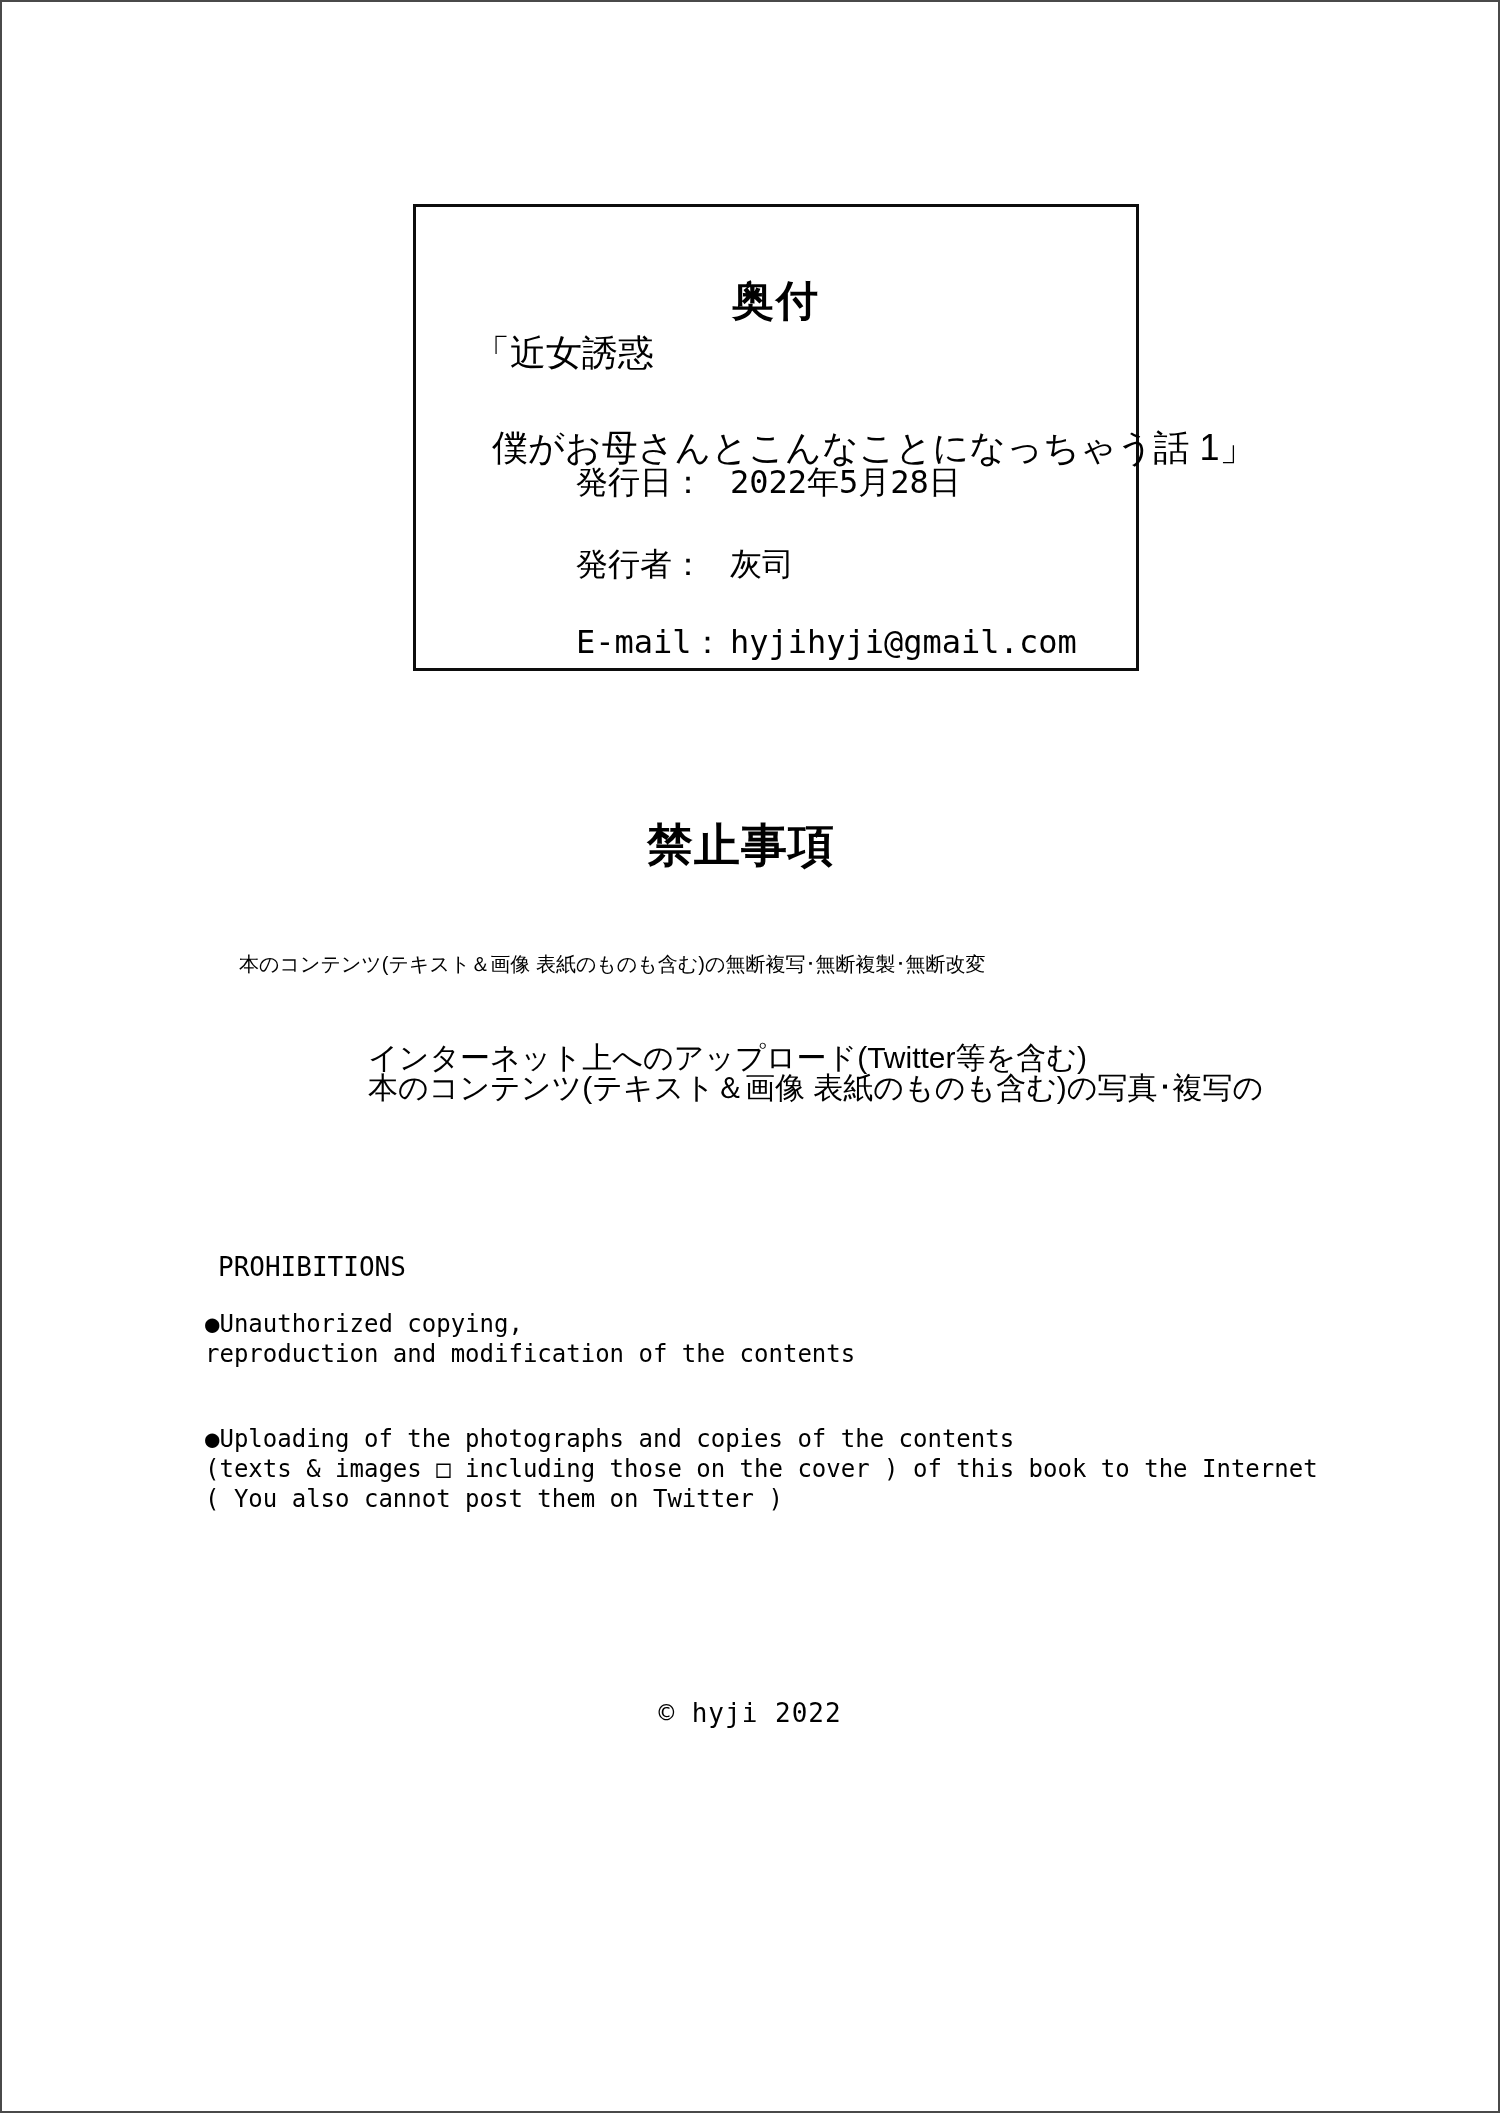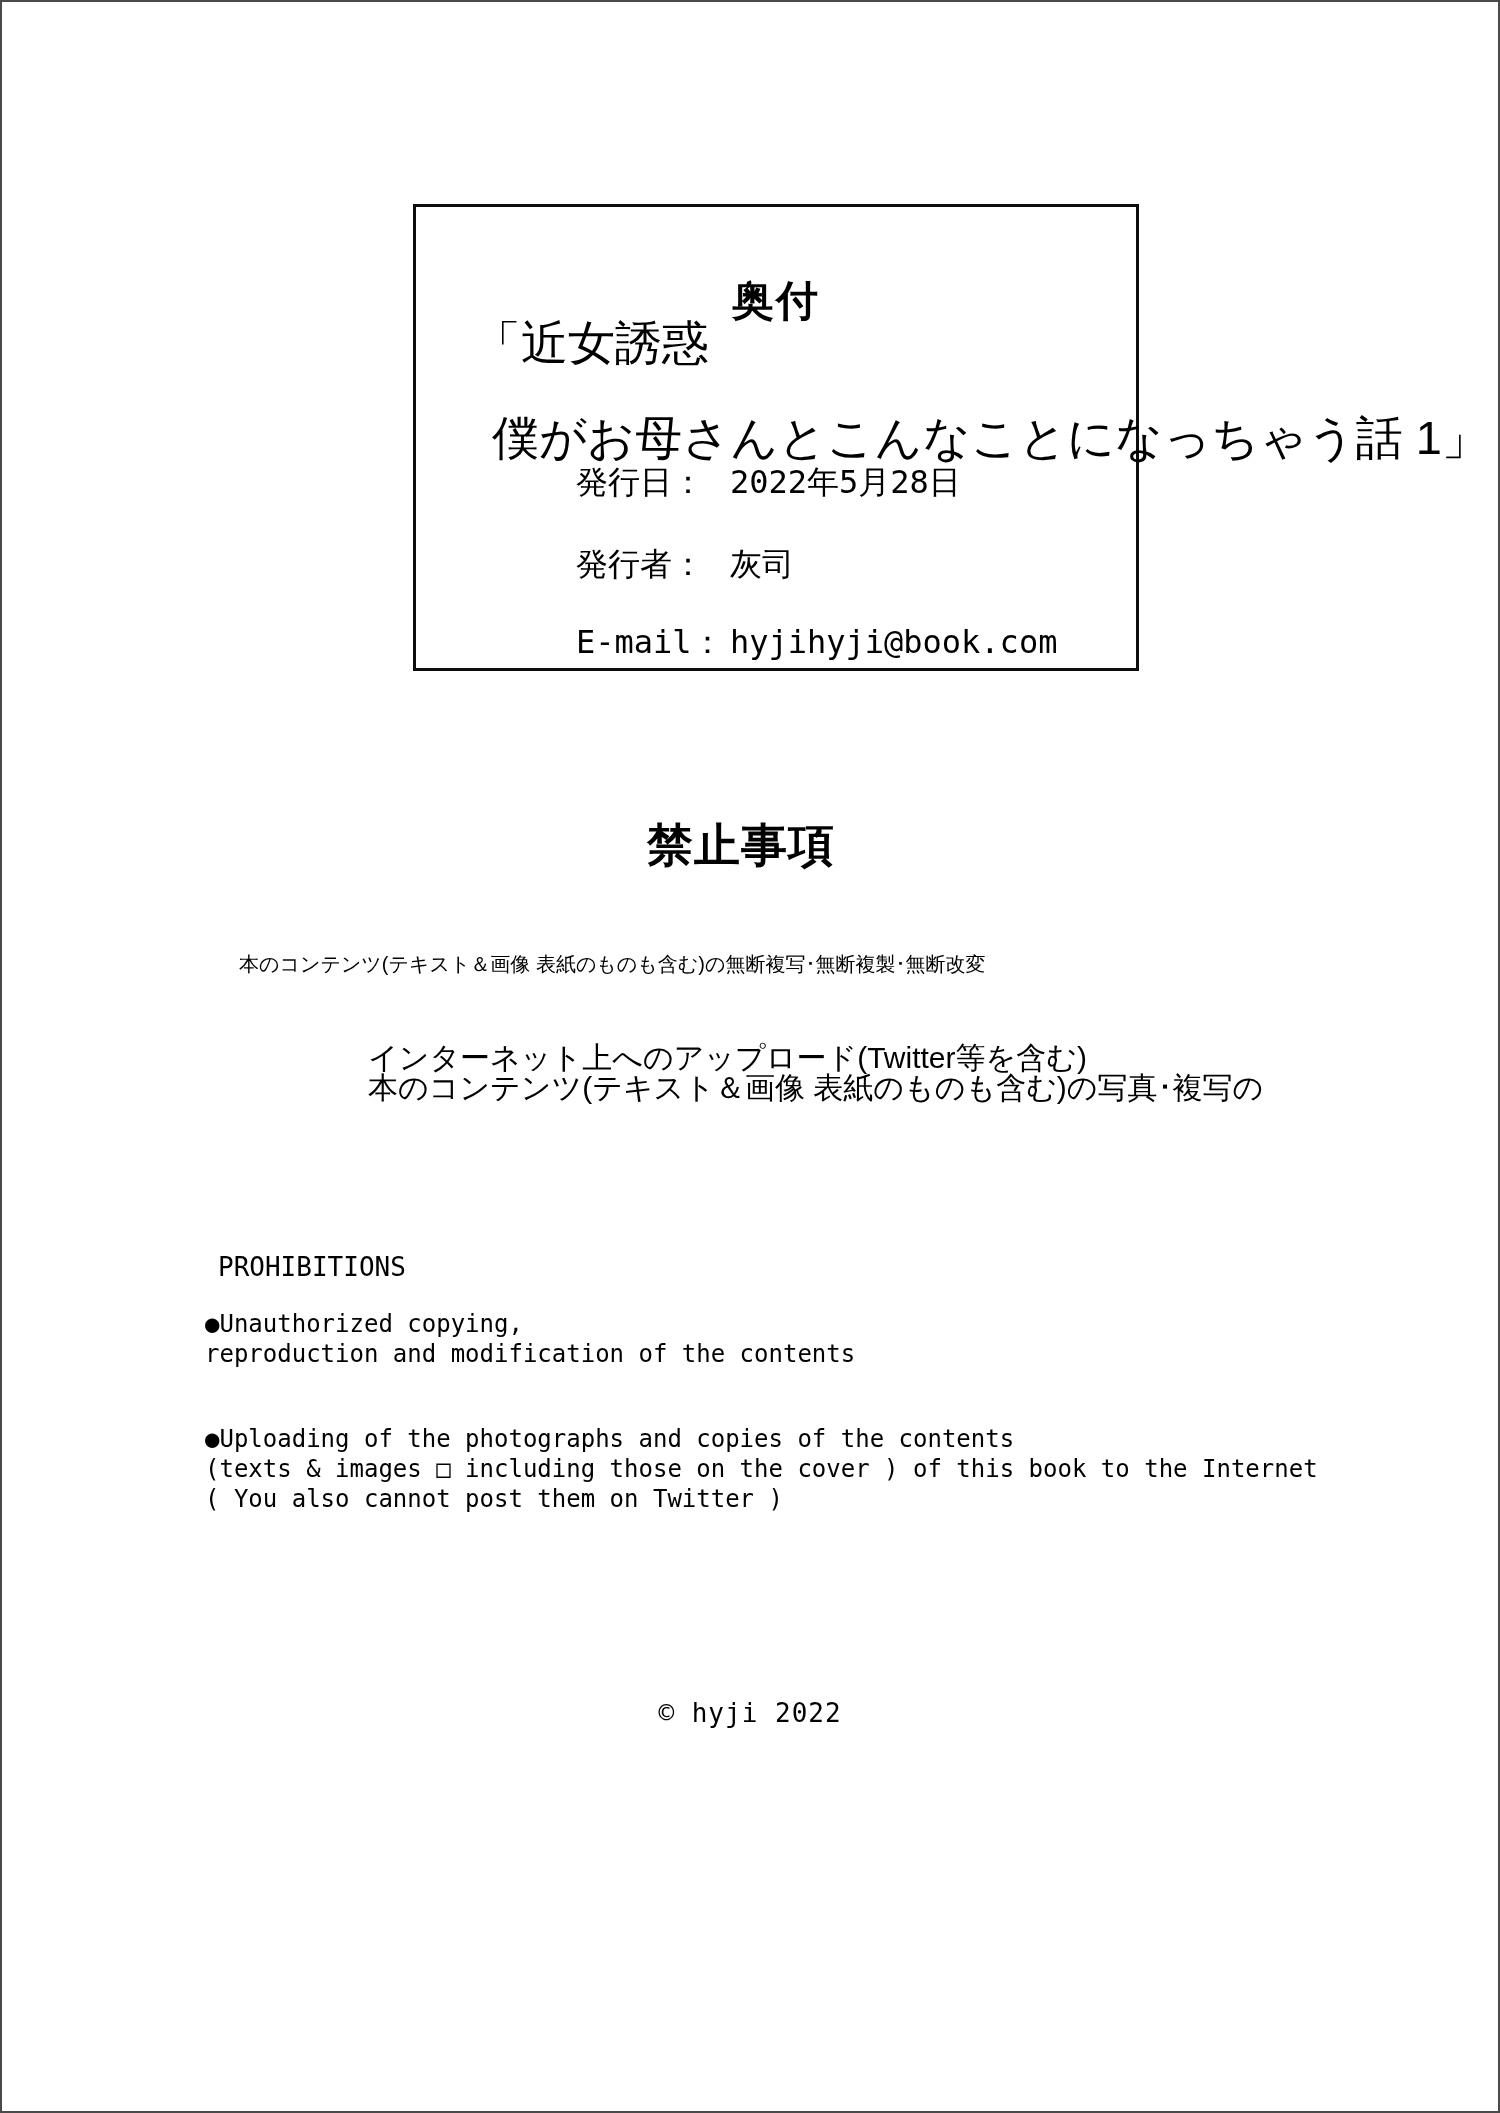--- a/index.html
+++ b/index.html
@@ -33,23 +33,23 @@
     top: 66px;
     left: 0;
     width: 100%;
     text-align: center;
     font-size: 42px;
     font-weight: 600;
     letter-spacing: 2px;
   }
   .book-title {
     position: absolute;
-    top: 112px;
+    top: 122px;
     left: 58px;
-    font-size: 47px;
+    font-size: 36px;
     line-height: 47px;
     white-space: nowrap;
   }
   .book-title .line2 { padding-left: 18px; margin-top: 48px; }
   .colophon-rows {
     position: absolute;
     top: 0;
     left: 0;
     width: 100%;
     height: 100%;
@@ -153,21 +153,21 @@
       <div class="colophon-row row-date">
         <span class="row-label">発行日：</span>
         <span class="row-value">2022年5月28日</span>
       </div>
       <div class="colophon-row row-author">
         <span class="row-label">発行者：</span>
         <span class="row-value">灰司</span>
       </div>
       <div class="colophon-row row-email">
         <span class="row-label">E-mail：</span>
-        <span class="row-value">hyjihyji@book.com</span>
+        <span class="row-value">hyjihyji@gmail.com</span>
       </div>
     </div>
   </div>
 
   <div class="kinshi-heading">禁止事項</div>
 
   <div class="jp-item1">本のコンテンツ(テキスト＆画像 表紙のものも含む)の無断複写･無断複製･無断改変</div>
 
   <div class="jp-item2">
     <div>インターネット上へのアップロード(Twitter等を含む)</div>

